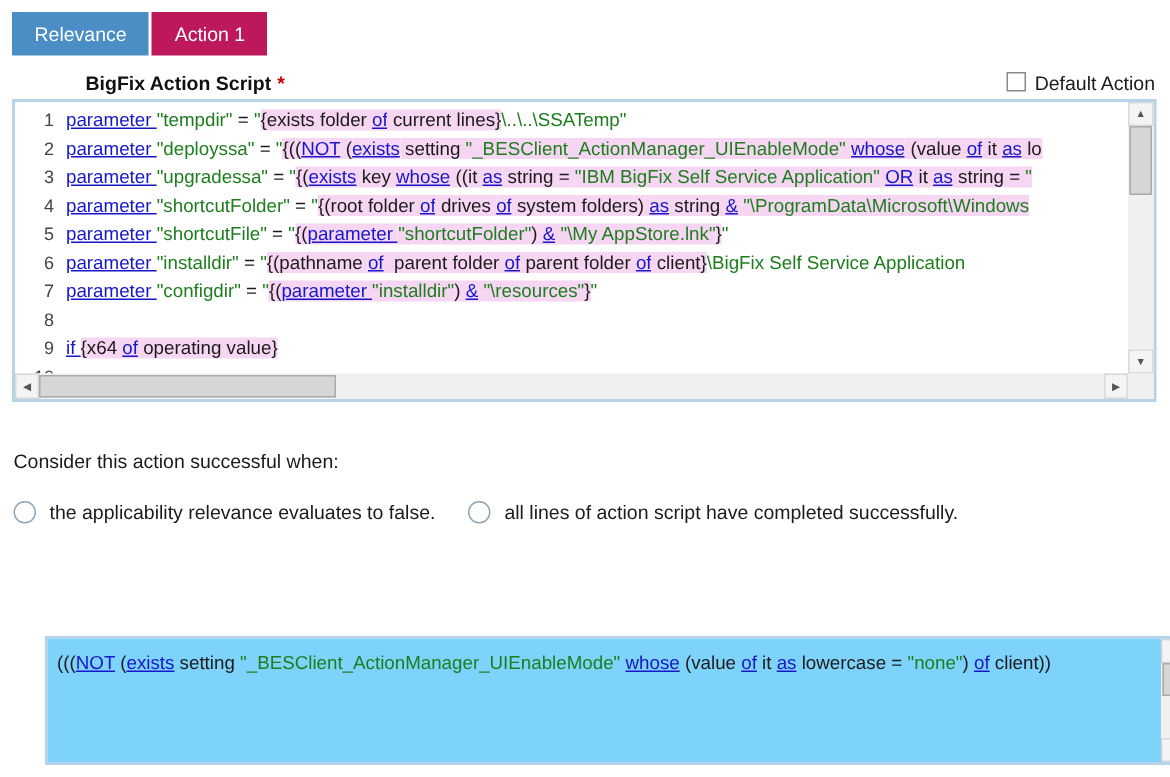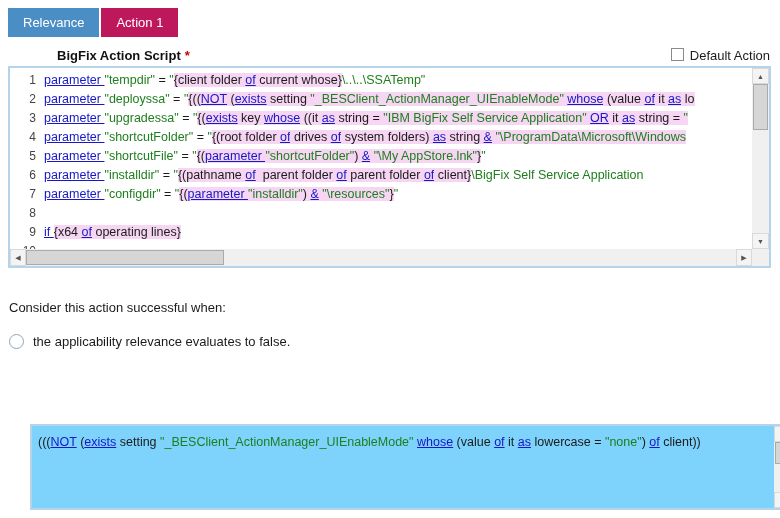--- a/index.html
+++ b/index.html
@@ -79,29 +79,29 @@
       <span>BigFix Action Script</span><span class="req">*</span>
     </div>
     <div class="default-action">
       <span class="checkbox"></span>
       <span>Default Action</span>
     </div>
   </div>
 
   <div class="editor">
     <div class="code-scroll" id="code-lines">
-        <div class="code-line"><span class="ln">1</span><span class="cd"><span class="sg-kw">parameter </span><span class="sg-str">"tempdir"</span><span class="sg-pl"> = </span><span class="sg-str">"</span><span class="sg-pl hl">{client folder </span><span class="sg-kw hl">of</span><span class="sg-pl hl"> current whose}</span><span class="sg-str">\..\..\SSATemp"</span></span></div>
+        <div class="code-line"><span class="ln">1</span><span class="cd"><span class="sg-kw">parameter </span><span class="sg-str">"tempdir"</span><span class="sg-pl"> = </span><span class="sg-str">"</span><span class="sg-pl hl">{exists folder </span><span class="sg-kw hl">of</span><span class="sg-pl hl"> current lines}</span><span class="sg-str">\..\..\SSATemp"</span></span></div>
         <div class="code-line"><span class="ln">2</span><span class="cd"><span class="sg-kw">parameter </span><span class="sg-str">"deployssa"</span><span class="sg-pl"> = </span><span class="sg-str">"</span><span class="sg-pl hl">{((</span><span class="sg-kw hl">NOT</span><span class="sg-pl hl"> (</span><span class="sg-kw hl">exists</span><span class="sg-pl hl"> setting </span><span class="sg-str hl">"_BESClient_ActionManager_UIEnableMode"</span><span class="sg-pl hl"> </span><span class="sg-kw hl">whose</span><span class="sg-pl hl"> (value </span><span class="sg-kw hl">of</span><span class="sg-pl hl"> it </span><span class="sg-kw hl">as</span><span class="sg-pl hl"> lo</span></span></div>
         <div class="code-line"><span class="ln">3</span><span class="cd"><span class="sg-kw">parameter </span><span class="sg-str">"upgradessa"</span><span class="sg-pl"> = </span><span class="sg-str">"</span><span class="sg-pl hl">{(</span><span class="sg-kw hl">exists</span><span class="sg-pl hl"> key </span><span class="sg-kw hl">whose</span><span class="sg-pl hl"> ((it </span><span class="sg-kw hl">as</span><span class="sg-pl hl"> string = </span><span class="sg-str hl">"IBM BigFix Self Service Application"</span><span class="sg-pl hl"> </span><span class="sg-kw hl">OR</span><span class="sg-pl hl"> it </span><span class="sg-kw hl">as</span><span class="sg-pl hl"> string = </span><span class="sg-str hl">"</span></span></div>
         <div class="code-line"><span class="ln">4</span><span class="cd"><span class="sg-kw">parameter </span><span class="sg-str">"shortcutFolder"</span><span class="sg-pl"> = </span><span class="sg-str">"</span><span class="sg-pl hl">{(root folder </span><span class="sg-kw hl">of</span><span class="sg-pl hl"> drives </span><span class="sg-kw hl">of</span><span class="sg-pl hl"> system folders) </span><span class="sg-kw hl">as</span><span class="sg-pl hl"> string </span><span class="sg-kw hl">&amp;</span><span class="sg-pl hl"> </span><span class="sg-str hl">"\ProgramData\Microsoft\Windows</span></span></div>
         <div class="code-line"><span class="ln">5</span><span class="cd"><span class="sg-kw">parameter </span><span class="sg-str">"shortcutFile"</span><span class="sg-pl"> = </span><span class="sg-str">"</span><span class="sg-pl hl">{(</span><span class="sg-kw hl">parameter </span><span class="sg-str hl">"shortcutFolder"</span><span class="sg-pl hl">) </span><span class="sg-kw hl">&amp;</span><span class="sg-pl hl"> </span><span class="sg-str hl">"\My AppStore.lnk"</span><span class="sg-pl hl">}</span><span class="sg-str">"</span></span></div>
         <div class="code-line"><span class="ln">6</span><span class="cd"><span class="sg-kw">parameter </span><span class="sg-str">"installdir"</span><span class="sg-pl"> = </span><span class="sg-str">"</span><span class="sg-pl hl">{(pathname </span><span class="sg-kw hl">of</span><span class="sg-pl hl">  parent folder </span><span class="sg-kw hl">of</span><span class="sg-pl hl"> parent folder </span><span class="sg-kw hl">of</span><span class="sg-pl hl"> client}</span><span class="sg-str">\BigFix Self Service Application</span></span></div>
         <div class="code-line"><span class="ln">7</span><span class="cd"><span class="sg-kw">parameter </span><span class="sg-str">"configdir"</span><span class="sg-pl"> = </span><span class="sg-str">"</span><span class="sg-pl hl">{(</span><span class="sg-kw hl">parameter </span><span class="sg-str hl">"installdir"</span><span class="sg-pl hl">) </span><span class="sg-kw hl">&amp;</span><span class="sg-pl hl"> </span><span class="sg-str hl">"\resources"</span><span class="sg-pl hl">}</span><span class="sg-str">"</span></span></div>
         <div class="code-line"><span class="ln">8</span><span class="cd"></span></div>
-        <div class="code-line"><span class="ln">9</span><span class="cd"><span class="sg-kw">if </span><span class="sg-pl hl">{x64 </span><span class="sg-kw hl">of</span><span class="sg-pl hl"> operating lines}</span></span></div>
+        <div class="code-line"><span class="ln">9</span><span class="cd"><span class="sg-kw">if </span><span class="sg-pl hl">{x64 </span><span class="sg-kw hl">of</span><span class="sg-pl hl"> operating value}</span></span></div>
         <div class="code-line"><span class="ln">10</span><span class="cd"></span></div>
       </div>
 
     <div class="vscroll">
       <div class="sb-btn up">
           <span>▲</span>
         </div>
       <div class="vthumb"></div>
       <div class="sb-btn down">
           <span>▼</span>
@@ -120,20 +120,24 @@
     <div class="sb-corner"></div>
   </div>
 
   <div class="criteria-intro">Consider this action successful when:</div>
 
   <div class="radio-group">
     <div class="radio-row">
       <span class="radio"></span>
       <span>the applicability relevance evaluates to false.</span>
     </div>
+    <div class="radio-row">
+      <span class="radio"></span>
+      <span>all lines of action script have completed successfully.</span>
+    </div>
   </div>
 
   <div class="relevance-box">
     <div class="relevance-content" id="relevance-code"><span class="sg-pl">(((</span><span class="sg-kw">NOT</span><span class="sg-pl"> (</span><span class="sg-kw">exists</span><span class="sg-pl"> setting </span><span class="sg-str">"_BESClient_ActionManager_UIEnableMode"</span><span class="sg-pl"> </span><span class="sg-kw">whose</span><span class="sg-pl"> (value </span><span class="sg-kw">of</span><span class="sg-pl"> it </span><span class="sg-kw">as</span><span class="sg-pl"> lowercase = </span><span class="sg-str">"none"</span><span class="sg-pl">) </span><span class="sg-kw">of</span><span class="sg-pl"> client))</span></div>
     <div class="vscroll">
       <div class="sb-btn up">
           <span>▲</span>
         </div>
       <div class="vthumb"></div>
       <div class="sb-btn down">

